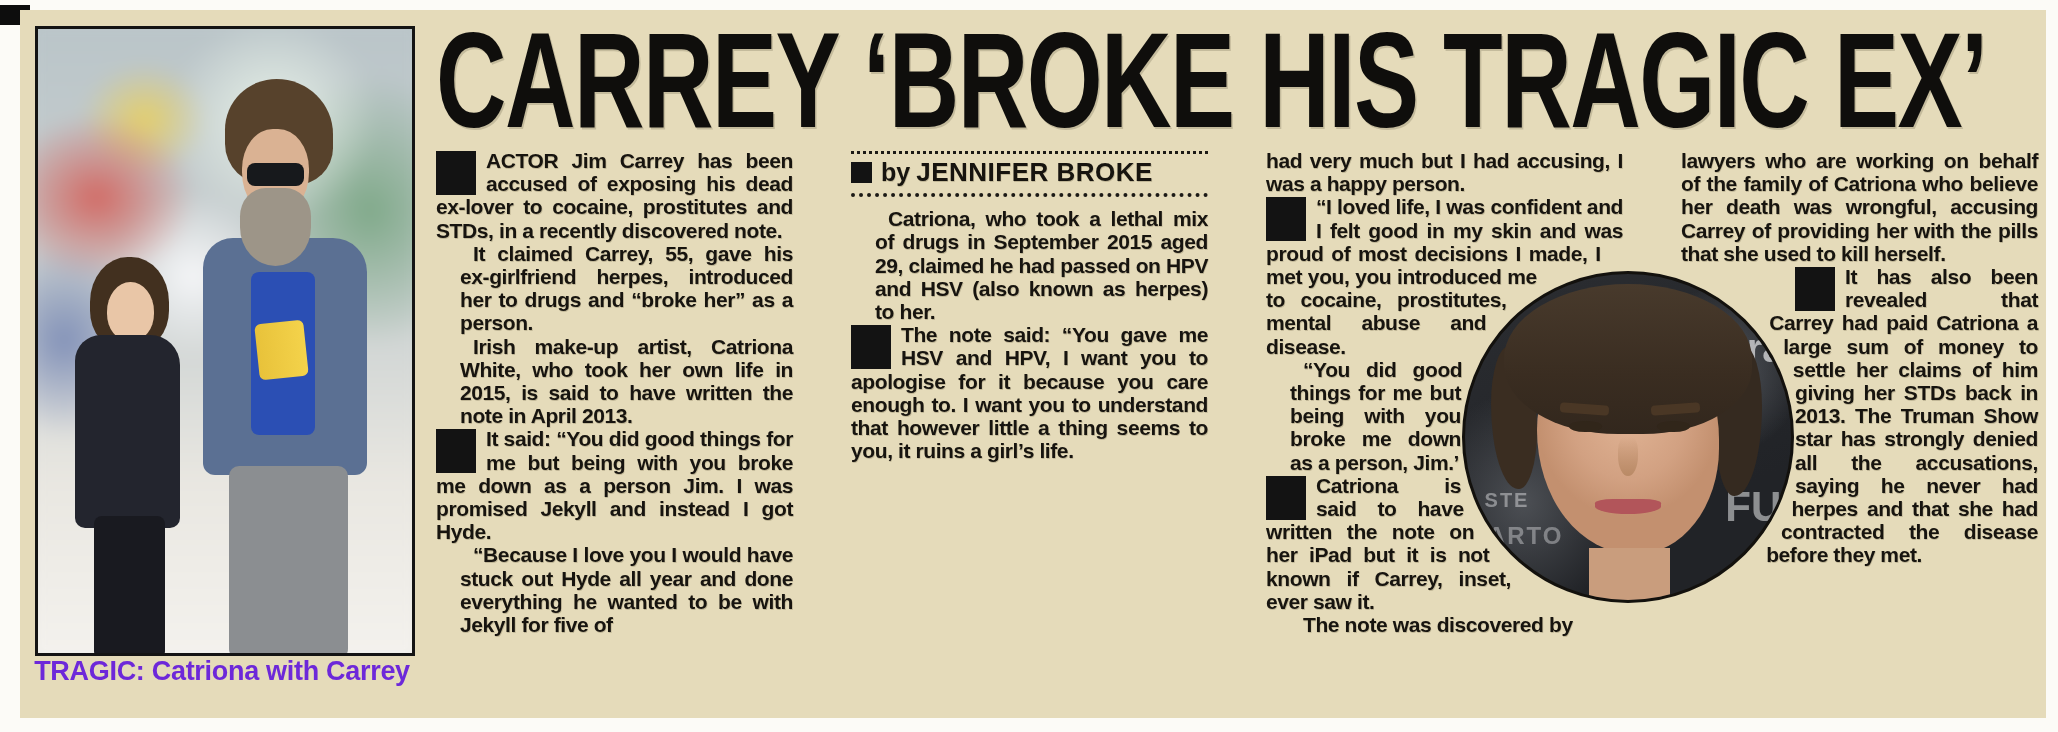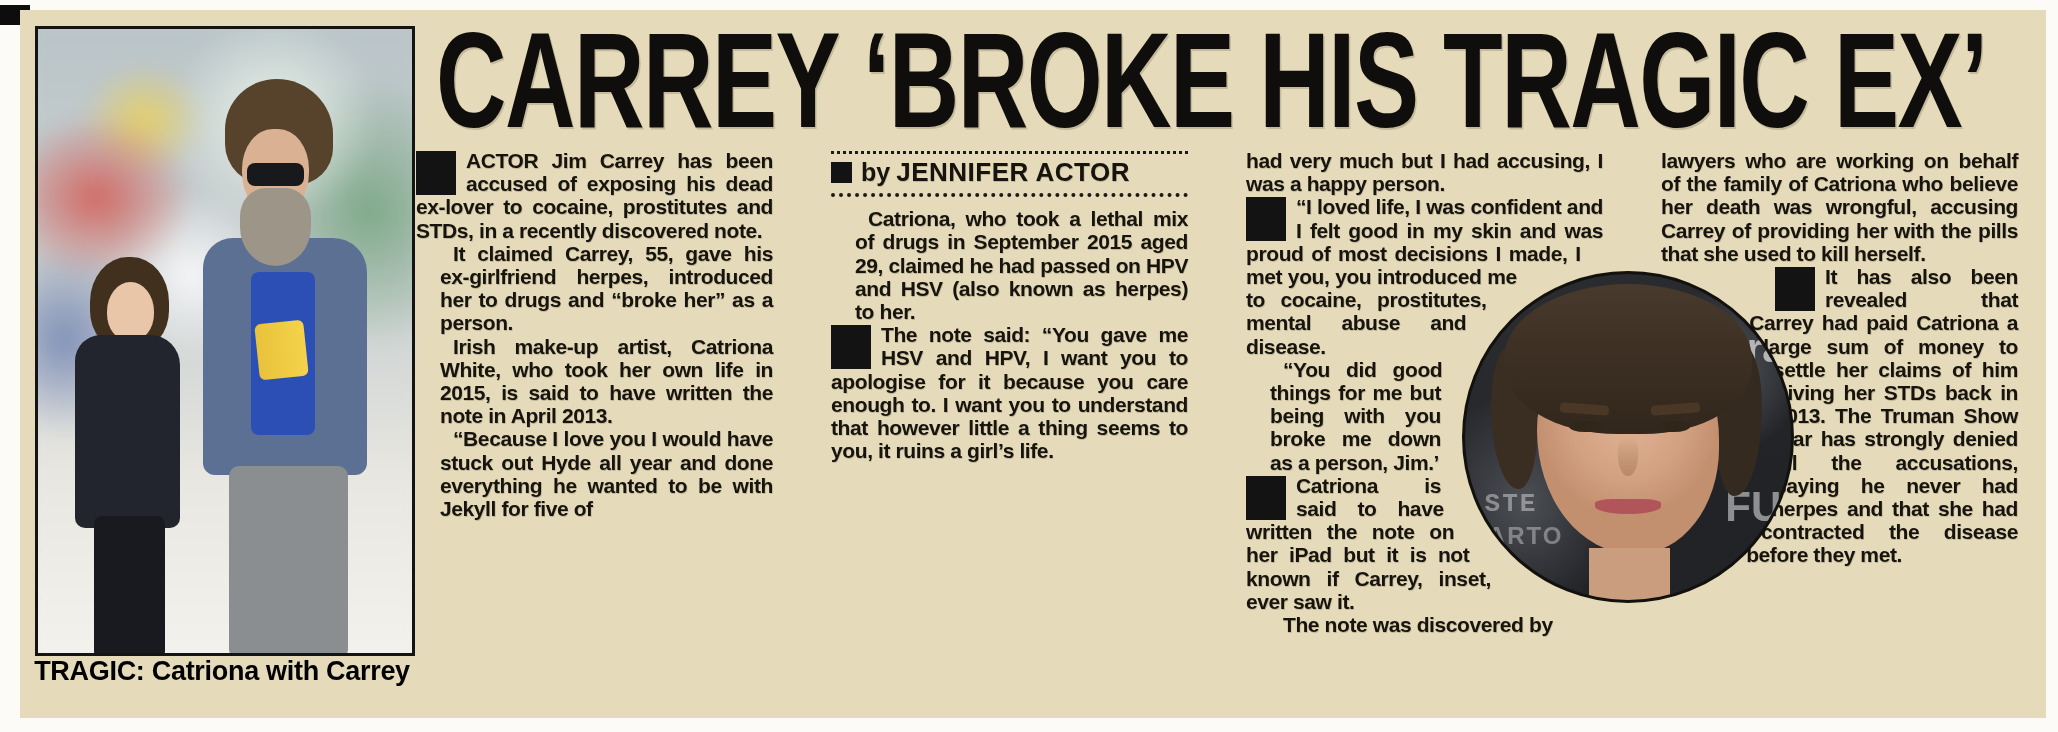--- a/index.html
+++ b/index.html
@@ -31,30 +31,30 @@
   .c-hair{left:50%;top:8%;width:29%;height:17%;background:#57422c;border-radius:55% 60% 40% 45%;}
   .c-face{left:54.5%;top:16%;width:18%;height:14%;background:#dab293;border-radius:46% 46% 50% 50%;}
   .c-glasses{left:56%;top:21.5%;width:15%;height:3.6%;background:#17191c;border-radius:8px;}
   .c-beard{left:54%;top:25.5%;width:19%;height:12.5%;background:#9d9588;border-radius:42% 42% 58% 58%;}
   .c-jacket{left:44%;top:33.5%;width:44%;height:38%;background:#5b7093;border-radius:30px 34px 12px 12px;}
   .c-tee{left:57%;top:39%;width:17%;height:26%;background:#2b4fb4;border-radius:8px;}
   .c-teeprint{left:58.5%;top:47%;width:13%;height:9%;background:
       linear-gradient(90deg,#e8c23a,#f4d34b);border-radius:6px;transform:rotate(-6deg);}
   .c-pants{left:51%;top:70%;width:32%;height:31%;background:#8b8e91;border-radius:10px;}
   .caption{position:absolute;left:30px;top:656px;width:384px;text-align:center;
-           font-weight:bold;font-size:27px;letter-spacing:-0.3px;color:#000000;}
+           font-weight:bold;font-size:27px;letter-spacing:-0.3px;color:#6d28d9;}
 
   
   .headline{position:absolute;left:436px;top:28px;width:1610px;height:118px;overflow:visible;}
   .headline span{display:inline-block;white-space:nowrap;font-weight:bold;font-size:131px;
      line-height:100px;letter-spacing:-2px;color:#0f0e0c;transform:scale(0.745,1.04);
      transform-origin:left top;text-shadow:2px 2px 0 rgba(50,42,22,.18);}
 
   
-  .columns{position:absolute;left:416px;top:149px;width:1602px;display:flex;gap:58px;}
+  .columns{position:absolute;left:436px;top:149px;width:1602px;display:flex;gap:58px;}
   .col{flex:1 1 0;min-width:0;color:#17140f;font-weight:bold;font-size:21px;
        line-height:23.2px;letter-spacing:-0.4px;text-align:justify;
        text-shadow:0.6px 0.8px 0 rgba(110,98,70,.30);}
   .col p{margin:0;}
   .col p.ind{text-indent:13px;margin-left:24px;}
   .sq{float:left;width:40px;height:44px;background:#131313;margin:2px 10px 0 0;}
   .spacer{content:"";}
   .sp-r{float:right;width:162px;height:462px;shape-outside:circle(174px at 166px 288px);}
   .sp-l{float:left;width:114px;height:462px;shape-outside:circle(176px at -55px 288px);}
 
@@ -69,21 +69,21 @@
   
   .inset{position:absolute;left:1462px;top:271px;width:326px;height:326px;border-radius:50%;
          border:3px solid #13110d;overflow:hidden;
          background:
            radial-gradient(120px 120px at 78% 30%,#55595f,rgba(85,89,95,0) 70%),
            radial-gradient(140px 160px at 18% 70%,#4c4f54,rgba(76,79,84,0) 70%),
            linear-gradient(160deg,#2b2d31,#212327 70%);}
   .inset .frag{position:absolute;color:#e8e9ea;font-weight:bold;opacity:.55;}
   .frag.f0{right:2%;top:16%;font-size:40px;opacity:.7;}
   .frag.f1{right:3%;top:64%;font-size:42px;}
-  .frag.f2{left:6%;top:66%;font-size:26px;opacity:.45;letter-spacing:2px;font-family:Liberation Mono, monospace;}
+  .frag.f2{left:6%;top:66%;font-size:20px;opacity:.45;letter-spacing:2px;}
   .frag.f3{left:7%;top:76%;font-size:24px;opacity:.4;letter-spacing:2px;}
   .i-hair{position:absolute;left:12%;top:3%;width:76%;height:46%;background:
       linear-gradient(180deg,#483a2c 0%,#3a2d21 60%,#32271d 100%);
       border-radius:50% 50% 44% 46%;}
   .i-hairL{position:absolute;left:8%;top:22%;width:14%;height:44%;background:#3a2d21;
       border-radius:40% 60% 40% 60%;}
   .i-hairR{position:absolute;right:9%;top:22%;width:14%;height:46%;background:#352a20;
       border-radius:60% 40% 60% 40%;}
   .i-face{position:absolute;left:22%;top:14%;width:56%;height:72%;background:
       radial-gradient(closest-side at 50% 42%,#e0b394 0%,#d2a182 62%,#c3906f 100%);
@@ -124,24 +124,25 @@
 
   <div class="headline">
     <span>CARREY ‘BROKE HIS TRAGIC EX’</span>
   </div>
 
   <div class="columns">
       <div class="col">
         <p class=""><span class="sq"></span>ACTOR Jim Carrey has been accused of exposing his dead ex-lover to cocaine, prostitutes and STDs, in a recently discovered note.</p>
         <p class="ind">It claimed Carrey, 55, gave his ex-girlfriend herpes, introduced her to drugs and “broke her” as a person.</p>
         <p class="ind">Irish make-up artist, Catriona White, who took her own life in 2015, is said to have written the note in April 2013.</p>
+        <p class=""><span class="sq"></span>It said: “You did good things for me but being with you broke me down as a person Jim. I was promised Jekyll and instead I got Hyde.</p>
         <p class="ind">“Because I love you I would have stuck out Hyde all year and done everything he wanted to be with Jekyll for five of</p>
       </div>
       <div class="col">
-        <div class="byline"><span class="bsq"></span><span class="bby">by</span><span class="bname">JENNIFER ACTOR</span></div>
+        <div class="byline"><span class="bsq"></span><span class="bby">by</span><span class="bname">JENNIFER BROKE</span></div>
         <p class="ind">Catriona, who took a lethal mix of drugs in September 2015 aged 29, claimed he had passed on HPV and HSV (also known as herpes) to her.</p>
         <p class=""><span class="sq"></span>The note said: “You gave me HSV and HPV, I want you to apologise for it because you care enough to. I want you to understand that however little a thing seems to you, it ruins a girl’s life.</p>
       </div>
       <div class="col">
         <div class="spacer sp-r"></div>
         <p class="">had very much but I had accusing, I was a happy person.</p>
         <p class=""><span class="sq"></span>“I loved life, I was confident and I felt good in my skin and was proud of most decisions I made, I met you, you introduced me to cocaine, prostitutes, mental abuse and disease.</p>
         <p class="ind">“You did good things for me but being with you broke me down as a person, Jim.’</p>
         <p class=""><span class="sq"></span>Catriona is said to have written the note on her iPad but it is not known if Carrey, inset, ever saw it.</p>
         <p class="ind">The note was discovered by</p>

